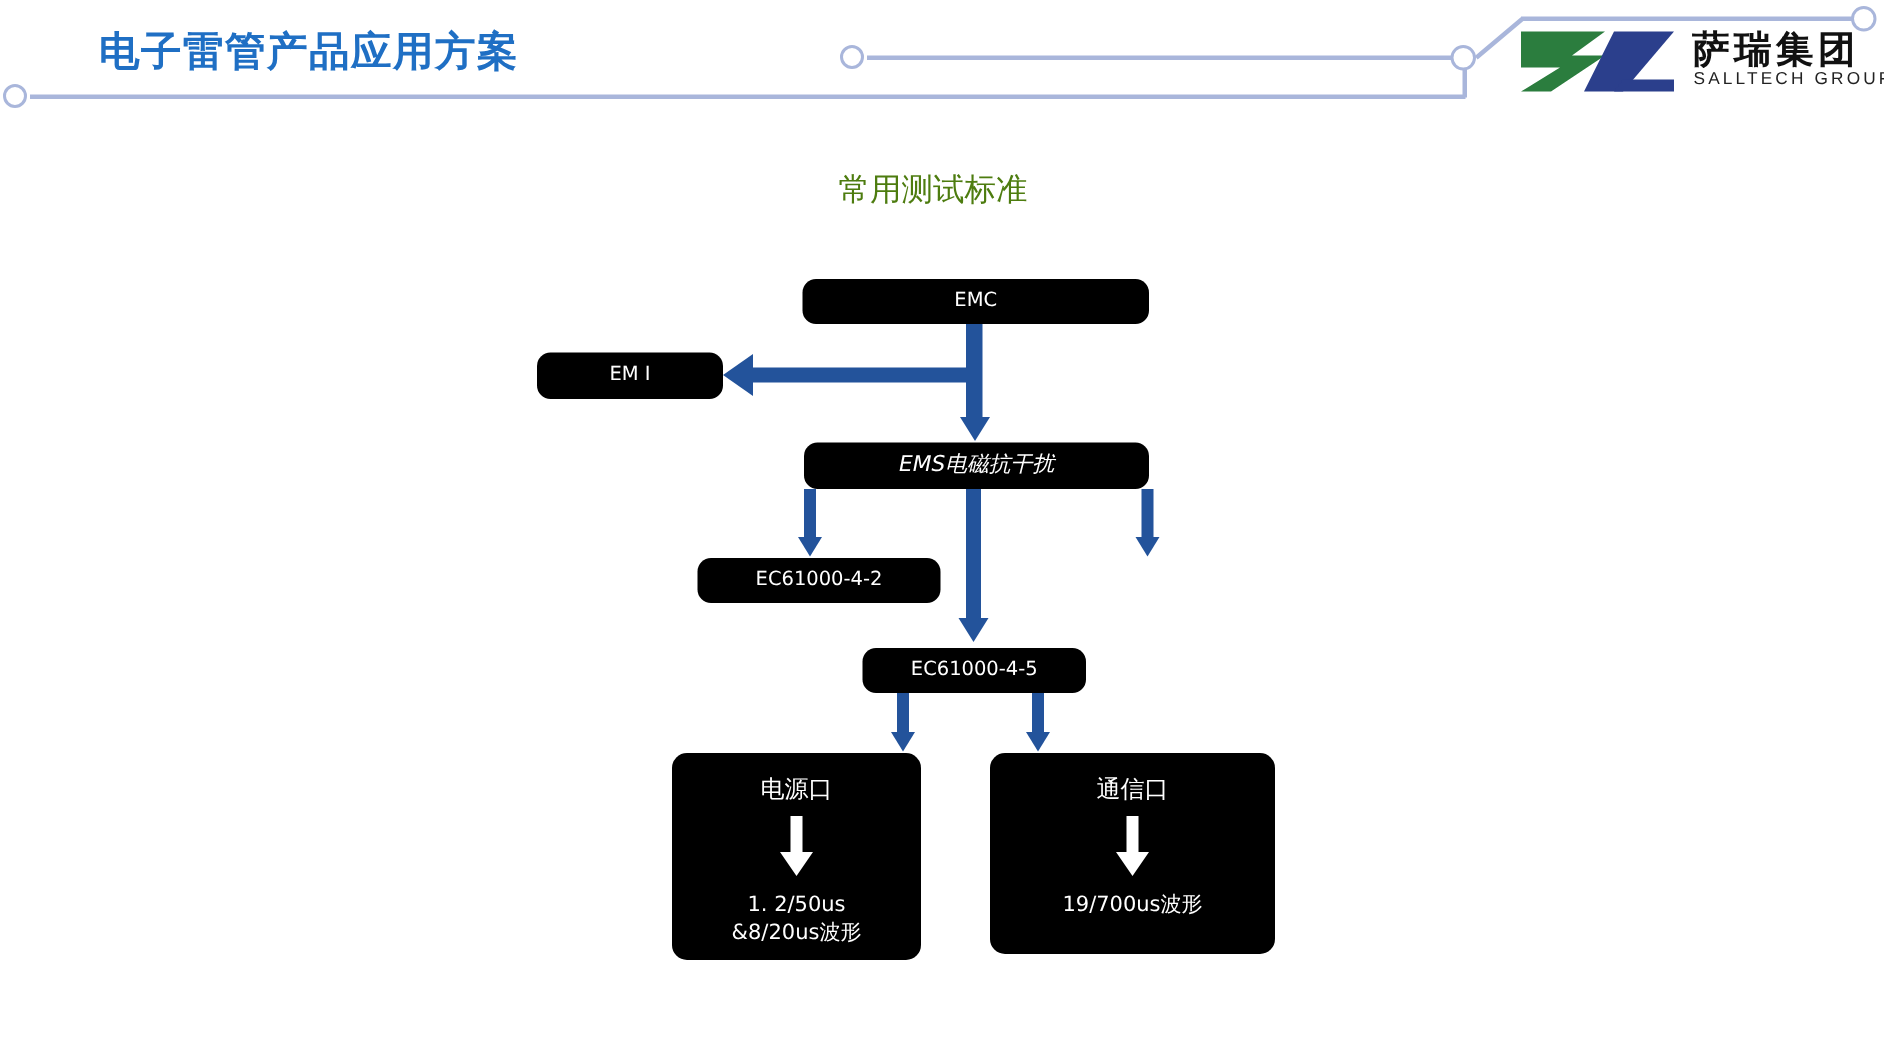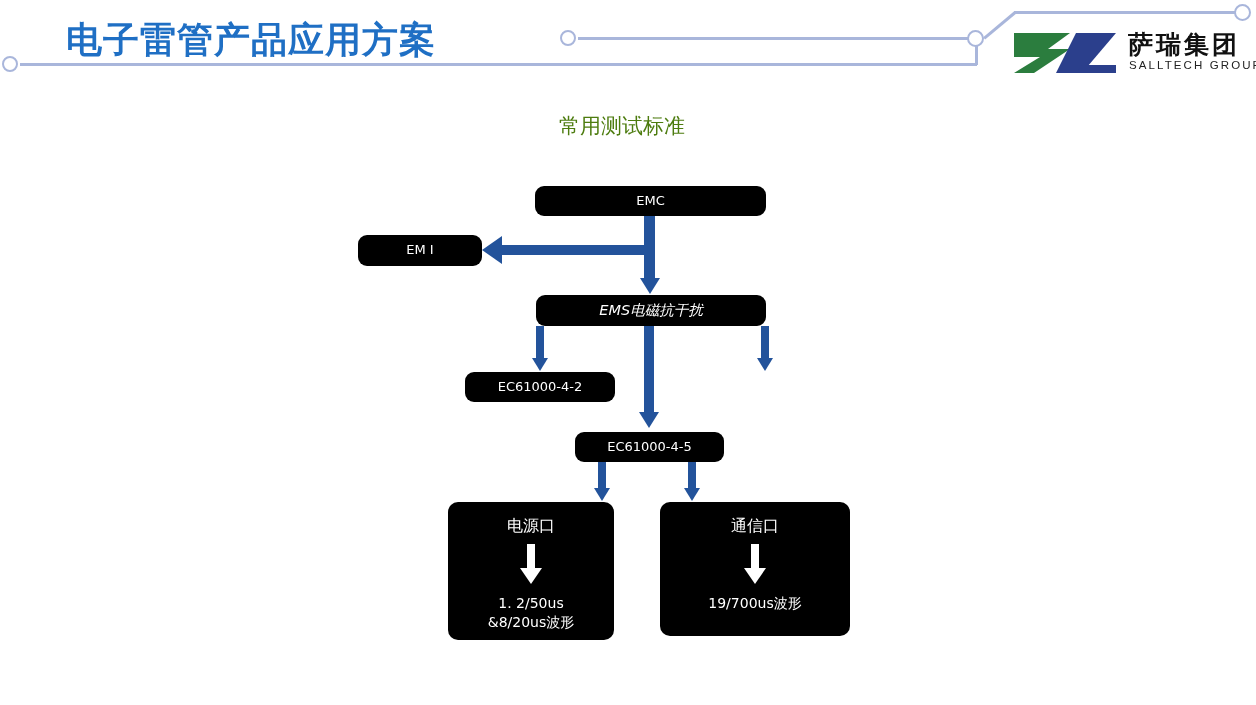--- a/index.html
+++ b/index.html
@@ -16,21 +16,21 @@
     height: 705px;
     background: #ffffff;
     overflow: hidden;
   }
 
   
   .hdr-title {
     position: absolute;
     left: 66px;
     top: 16px;
-    font-size: 36px;
+    font-size: 27px;
     font-weight: bold;
     color: #1F6FC4;
     letter-spacing: 1px;
     white-space: nowrap;
   }
   .deco-line {
     position: absolute;
     background: #A9B6DB;
   }
   .deco-circle {
@@ -47,21 +47,20 @@
     transform-origin: 0 50%;
   }
 
   
   .logo-wrap {
     position: absolute;
     left: 1012px;
     top: 16px;
     width: 230px;
     height: 52px;
-    margin-top: 12px;
   }
   .logo-mark {
     position: absolute;
     left: 0;
     top: 3px;
     width: 108px;
     height: 44px;
   }
   .logo-cn {
     position: absolute;
@@ -235,21 +234,21 @@
 
   <div class="conn" style="left:536px; top:326px; width:8px; height:33px;"></div>
   <div class="arrow-down small" style="left:532px; top:358px;"></div>
 
   <div class="conn" style="left:761px; top:326px; width:8px; height:33px;"></div>
   <div class="arrow-down small" style="left:757px; top:358px;"></div>
 
   <div class="conn" style="left:644px; top:326px; width:10px; height:89px;"></div>
   <div class="arrow-down" style="left:639px; top:412px;"></div>
 
-  <div class="node sm" style="left:465px; top:372px; width:150px; height:30px;">
+  <div class="node sm" style="left:465px; top:372px; width:162px; height:30px;">
     <span>EC61000-4-2</span>
   </div>
 
 
   <div class="node sm" style="left:575px; top:432px; width:149px; height:30px;">
     <span>EC61000-4-5</span>
   </div>
 
   <div class="conn" style="left:598px; top:462px; width:8px; height:27px;"></div>
   <div class="arrow-down small" style="left:594px; top:488px;"></div>

